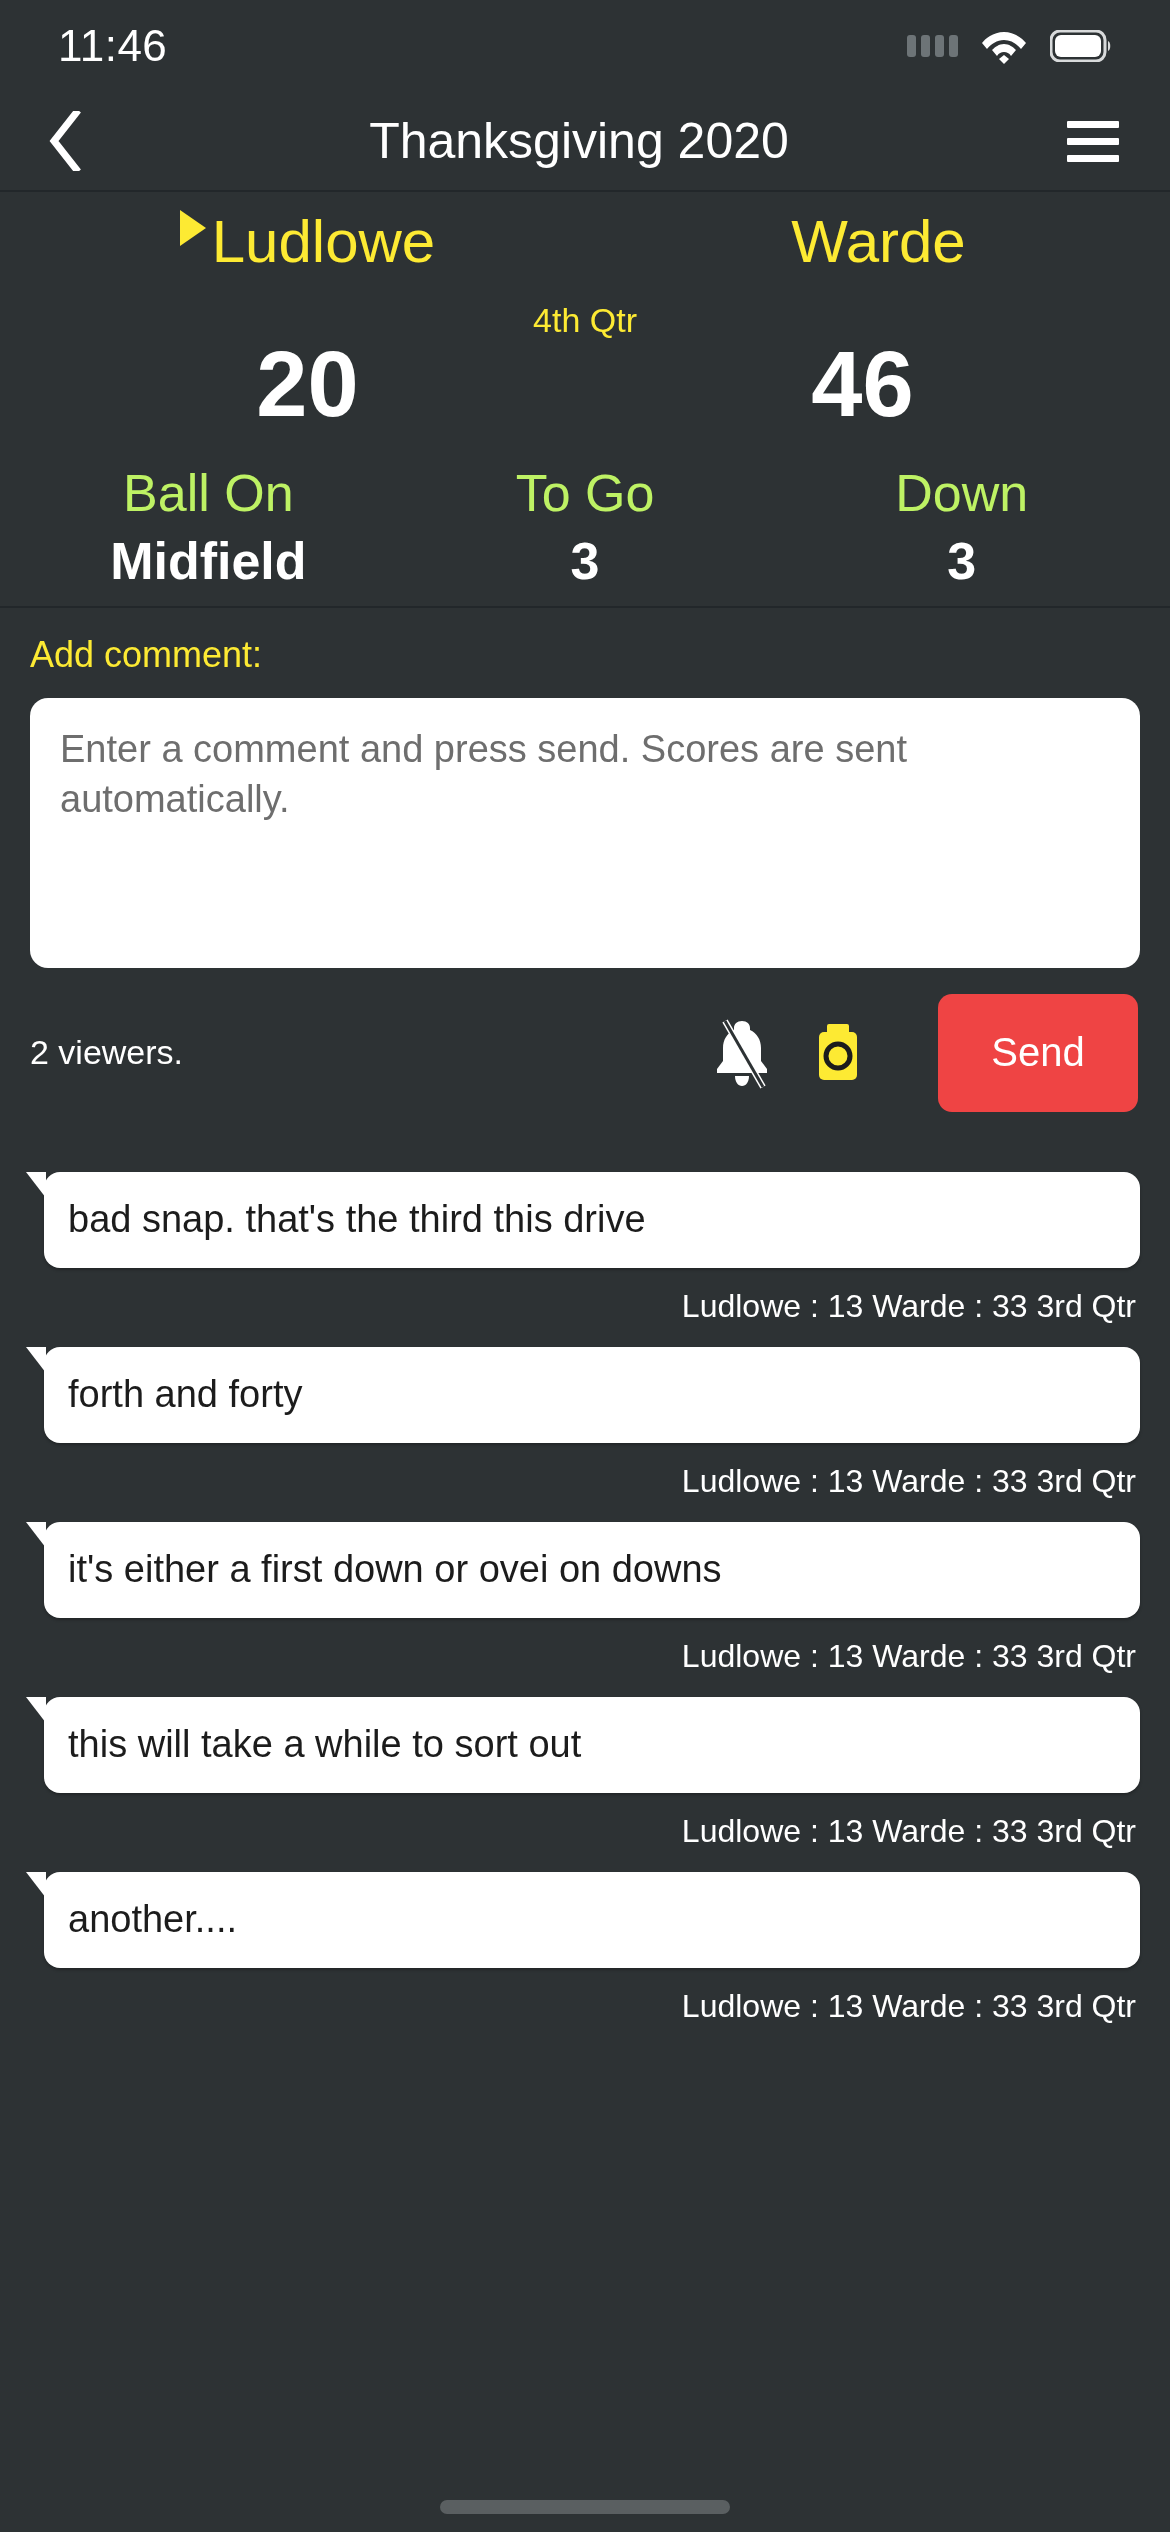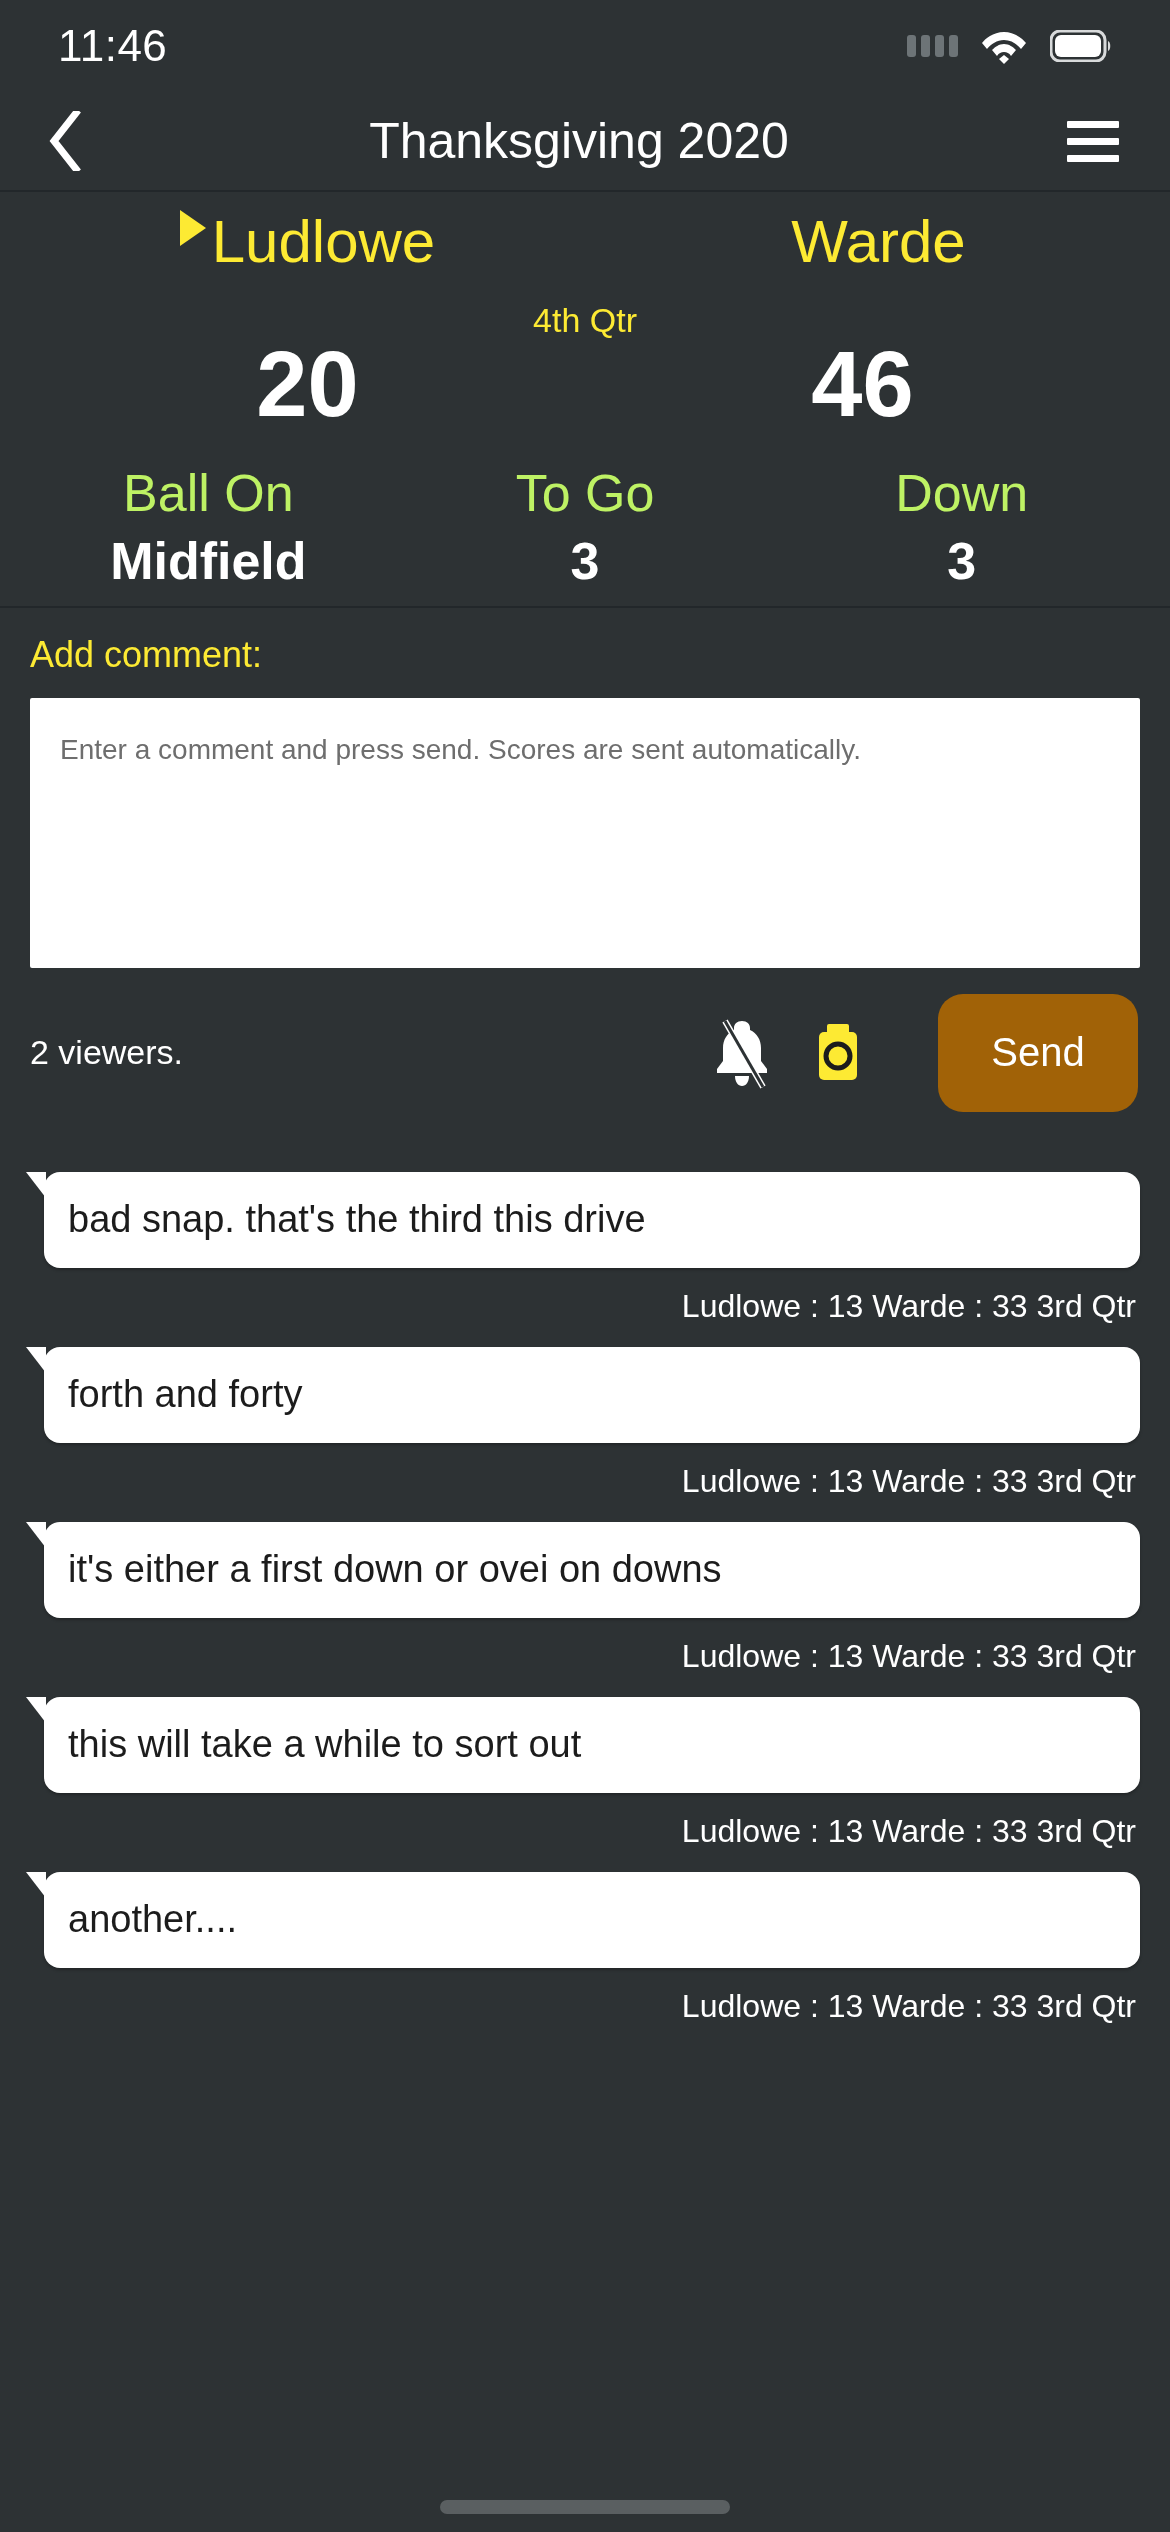--- a/index.html
+++ b/index.html
@@ -193,24 +193,24 @@
   .composer-label {
     color: #fdea33;
     font-size: 36px;
     font-weight: 400;
     margin-bottom: 22px;
   }
   .composer-box {
     width: 100%;
     height: 270px;
     background: #ffffff;
-    border-radius: 2px;
-    padding: 34px 30px;
+    border-radius: 18px;
+    padding: 26px 30px;
     color: #6e6e6e;
-    font-size: 28px;
+    font-size: 38px;
     line-height: 1.32;
     overflow: hidden;
     cursor: text;
   }
 
   .composer-tools {
     display: flex;
     align-items: center;
     margin-top: 26px;
     padding-right: 2px;
@@ -227,22 +227,22 @@
     height: 96px;
     display: flex;
     align-items: center;
     justify-content: center;
     cursor: pointer;
     flex: 0 0 auto;
   }
   .send-btn {
     width: 200px;
     height: 118px;
-    background: #a16207;
-    border-radius: 25px;
+    background: #ef4444;
+    border-radius: 14px;
     display: flex;
     align-items: center;
     justify-content: center;
     color: #ffffff;
     font-size: 40px;
     font-weight: 400;
     margin-left: 52px;
     cursor: pointer;
     flex: 0 0 auto;
   }

